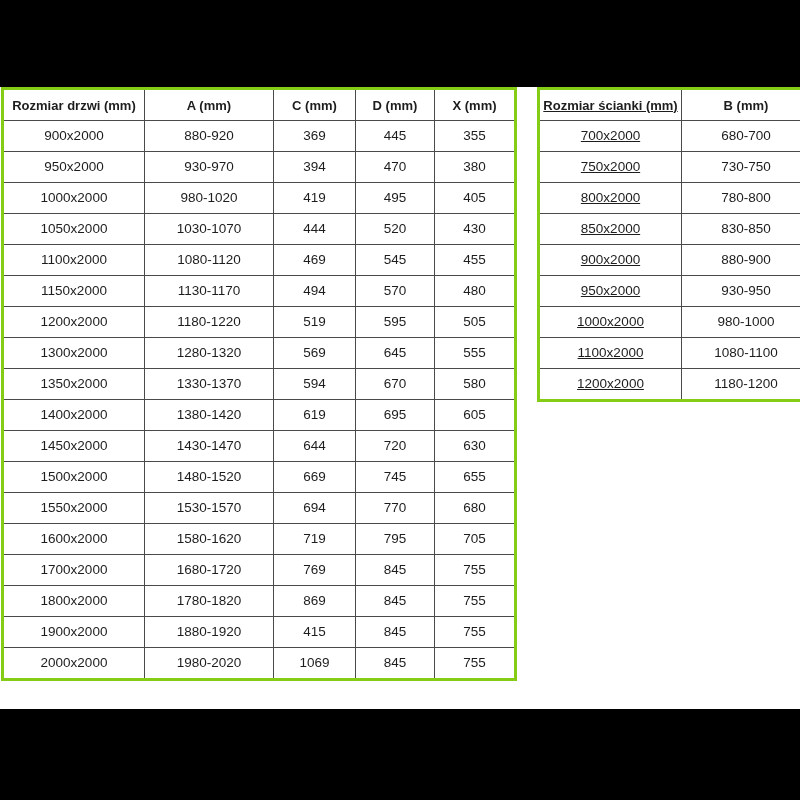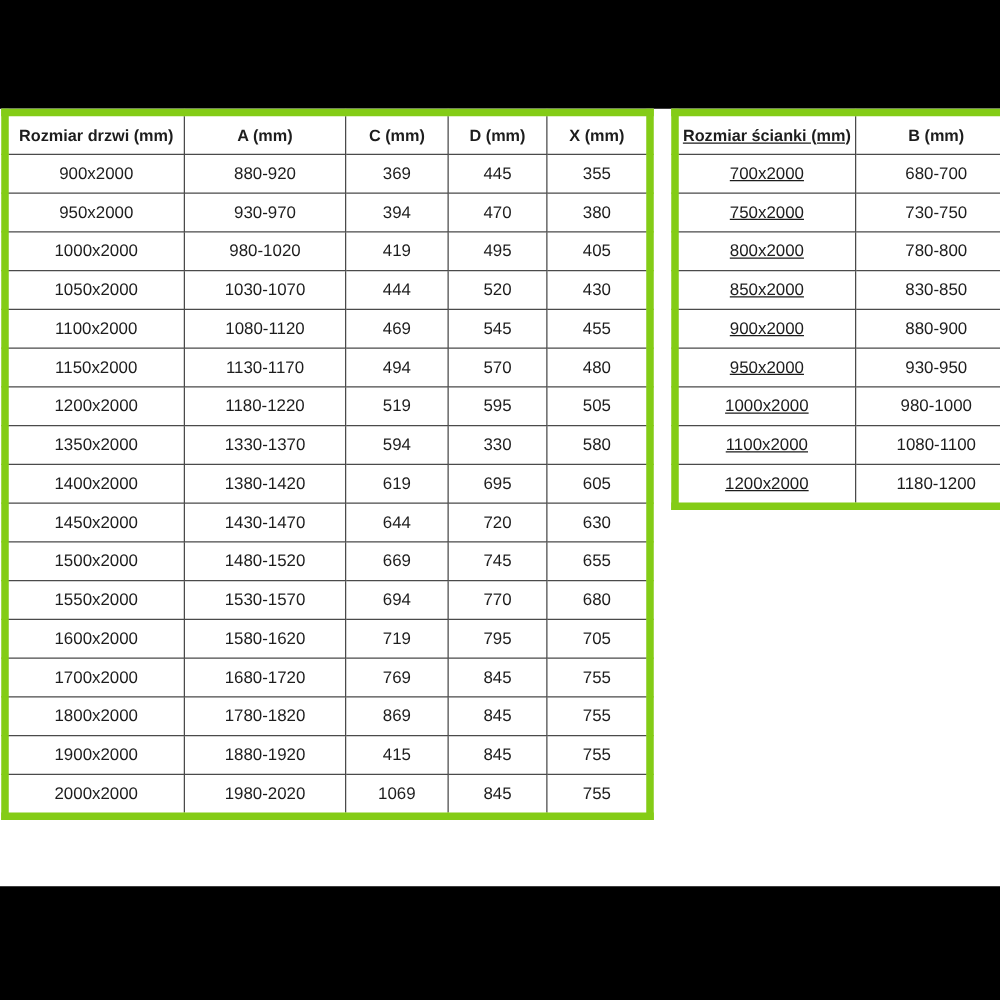--- a/index.html
+++ b/index.html
@@ -24,21 +24,21 @@
     background: #000000;
   }
   .bar.top { top: 0; height: 87px; }
   .bar.bottom { top: 709px; height: 91px; }
 
   table.tbl {
     position: absolute;
     border-collapse: collapse;
     table-layout: fixed;
     background: #ffffff;
-    border: 6px solid #84cc16;
+    border: 3px solid #84cc16;
   }
   table.tbl th, table.tbl td {
     border: 1px solid #4a4a4a;
     height: 30px;
     padding: 0 2px;
     text-align: center;
     vertical-align: middle;
     color: #1d1d1d;
     font-size: 13.5px;
     line-height: 1;
@@ -121,24 +121,31 @@
           <td class="c4">480</td>
         </tr>
         <tr>
           <td class="c0">1200x2000</td>
           <td class="c1">1180-1220</td>
           <td class="c2">519</td>
           <td class="c3">595</td>
           <td class="c4">505</td>
         </tr>
         <tr>
+          <td class="c0">1300x2000</td>
+          <td class="c1">1280-1320</td>
+          <td class="c2">569</td>
+          <td class="c3">645</td>
+          <td class="c4">555</td>
+        </tr>
+        <tr>
           <td class="c0">1350x2000</td>
           <td class="c1">1330-1370</td>
           <td class="c2">594</td>
-          <td class="c3">330</td>
+          <td class="c3">670</td>
           <td class="c4">580</td>
         </tr>
         <tr>
           <td class="c0">1400x2000</td>
           <td class="c1">1380-1420</td>
           <td class="c2">619</td>
           <td class="c3">695</td>
           <td class="c4">605</td>
         </tr>
         <tr>

